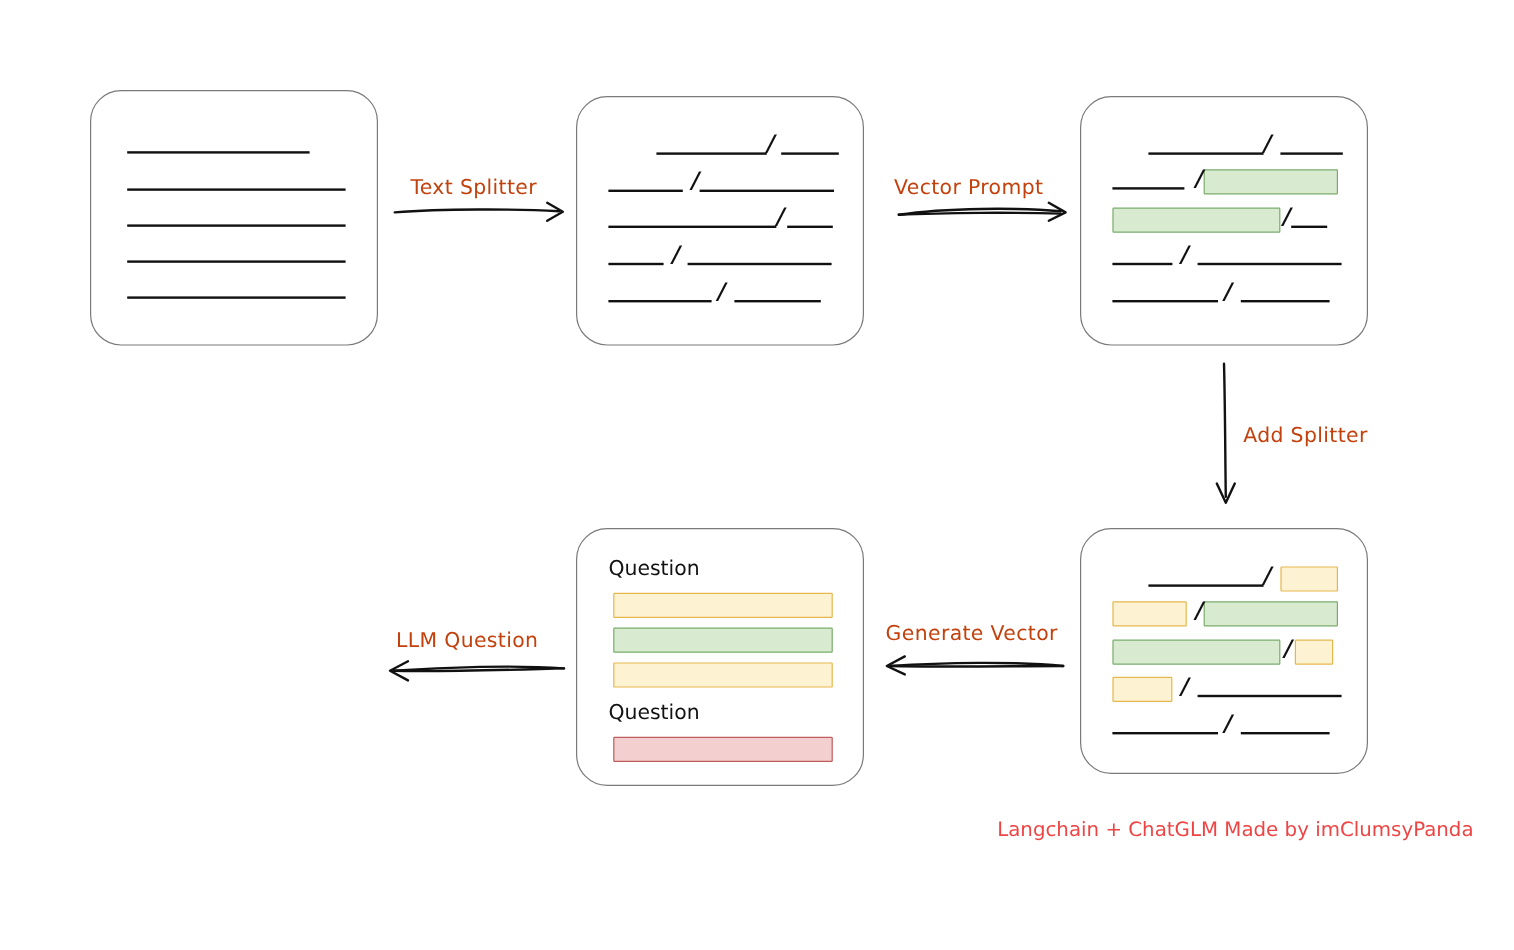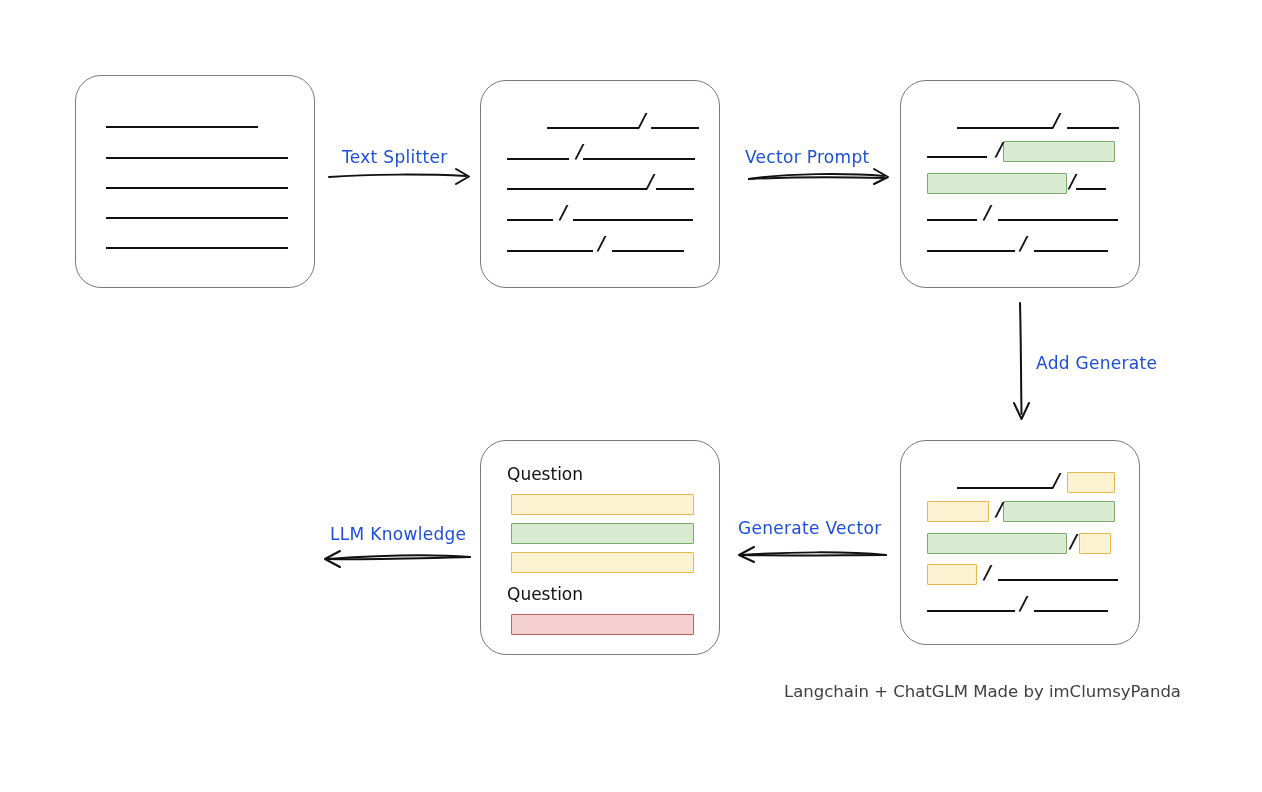--- a/index.html
+++ b/index.html
@@ -72,36 +72,37 @@
     position: absolute;
     box-sizing: border-box;
     height: 21px;
     border-radius: 1px;
   }
   .label-hand {
     position: absolute;
     font-family: "DejaVu Sans", sans-serif;
     font-size: 17px;
     letter-spacing: 0.3px;
-    color: #1d4ed8;
+    color: #c2410c;
     white-space: nowrap;
   }
   .box-title {
     position: absolute;
     font-family: "DejaVu Sans", sans-serif;
     font-size: 17px;
     color: #111111;
     white-space: nowrap;
   }
   .footer-note {
     position: absolute;
     font-family: "DejaVu Sans", sans-serif;
     font-size: 16.5px;
-    color: #404040;
+    color: #ef4444;
     white-space: nowrap;
+    margin-left: 47px;
   }
   svg.arrow {
     position: absolute;
     overflow: visible;
   }
 </style>
 </head>
 <body>
 
 <div id="canvas">
@@ -249,34 +250,34 @@
     <path d="M128,4 L141,11.5 L128,19" stroke="#111111" stroke-width="2" fill="none" stroke-linejoin="round" stroke-linecap="round"></path>
   </svg>
 
   <span class="label-hand" style="left:745px; top:147px;">Vector Prompt</span>
   <svg class="arrow" style="left:748px; top:165px;" width="144" height="24" viewBox="0 0 144 24">
     <path d="M1,14 C40,8 100,8 136,11" stroke="#111111" stroke-width="2" fill="none" stroke-linecap="round"></path>
     <path d="M1,14 C40,12 100,12 136,13" stroke="#111111" stroke-width="2" fill="none" stroke-linecap="round"></path>
     <path d="M126,4 L140,12 L126,19" stroke="#111111" stroke-width="2" fill="none" stroke-linejoin="round" stroke-linecap="round"></path>
   </svg>
 
-  <span class="label-hand" style="left:1036px; top:353px;">Add Generate</span>
+  <span class="label-hand" style="left:1036px; top:353px;">Add Splitter</span>
   <svg class="arrow" style="left:1008px; top:302px;" width="28" height="122" viewBox="0 0 28 122">
     <path d="M12,1 C13,40 13,80 13.5,112" stroke="#111111" stroke-width="2" fill="none" stroke-linecap="round"></path>
     <path d="M6,101 L13.5,117 L21,101" stroke="#111111" stroke-width="2" fill="none" stroke-linejoin="round" stroke-linecap="round"></path>
   </svg>
 
   <span class="label-hand" style="left:738px; top:518px;">Generate Vector</span>
   <svg class="arrow" style="left:736px; top:544px;" width="152" height="24" viewBox="0 0 152 24">
     <path d="M150,11 C110,7 50,8 6,11" stroke="#111111" stroke-width="2" fill="none" stroke-linecap="round"></path>
     <path d="M150,11 C110,11 50,12 6,11" stroke="#111111" stroke-width="2" fill="none" stroke-linecap="round"></path>
     <path d="M18,3 L3,11 L18,18" stroke="#111111" stroke-width="2" fill="none" stroke-linejoin="round" stroke-linecap="round"></path>
   </svg>
 
-  <span class="label-hand" style="left:330px; top:524px;">LLM Knowledge</span>
+  <span class="label-hand" style="left:330px; top:524px;">LLM Question</span>
   <svg class="arrow" style="left:320px; top:548px;" width="152" height="24" viewBox="0 0 152 24">
     <path d="M150,9 C110,6 50,8 8,11" stroke="#111111" stroke-width="2" fill="none" stroke-linecap="round"></path>
     <path d="M150,9 C110,10 50,12 8,11" stroke="#111111" stroke-width="2" fill="none" stroke-linecap="round"></path>
     <path d="M20,3 L5,11 L20,19" stroke="#111111" stroke-width="2" fill="none" stroke-linejoin="round" stroke-linecap="round"></path>
   </svg>
 
   <span class="footer-note" style="left:784px; top:682px;">Langchain + ChatGLM Made by imClumsyPanda</span>
 
 </div>
 

